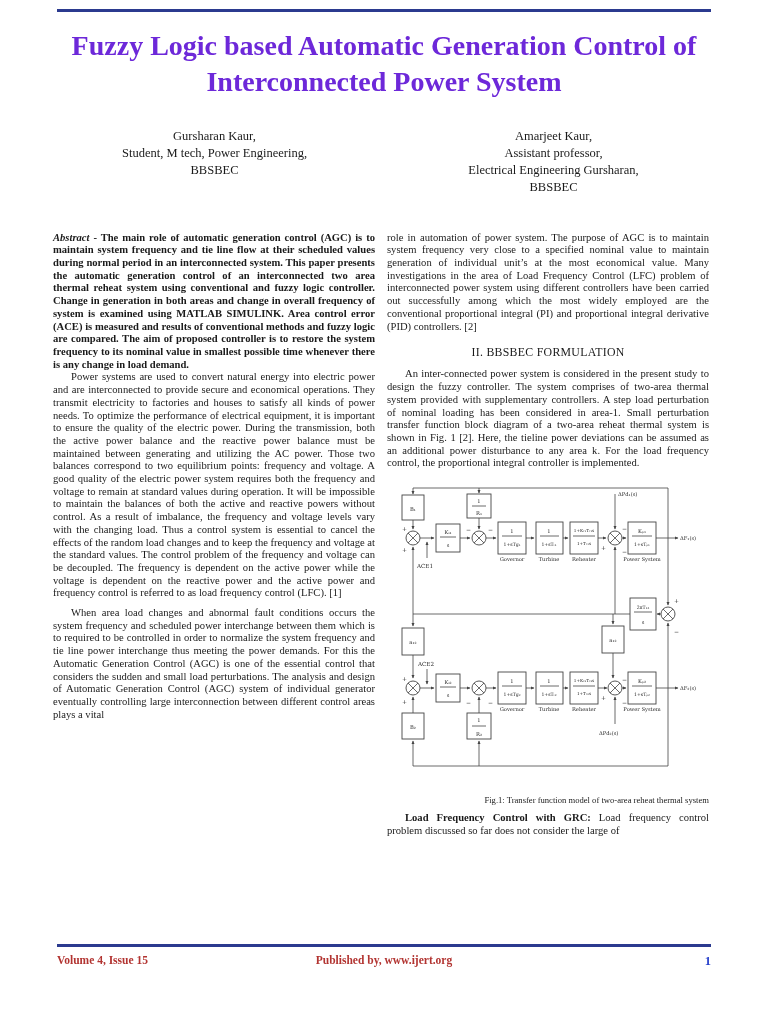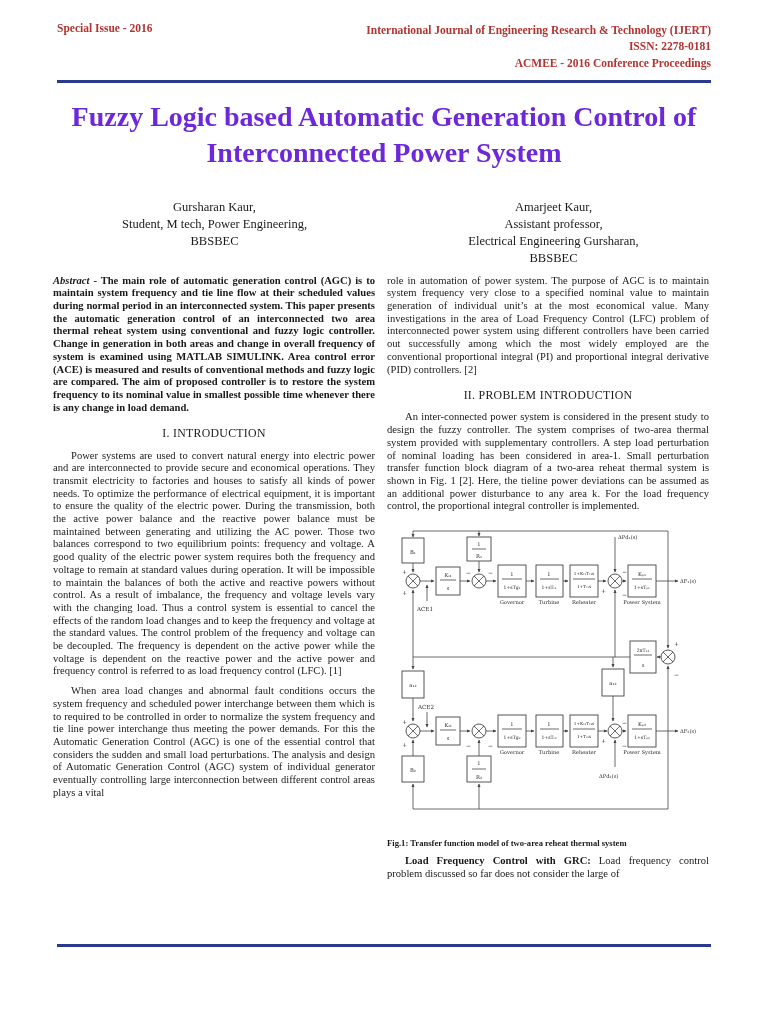--- a/index.html
+++ b/index.html
@@ -18,63 +18,55 @@
   .hleft{color:var(--red);font-weight:bold;font-size:11.5px;}
   .hright{text-align:right;color:var(--red);font-weight:bold;font-size:11.5px;line-height:1.42;}
   .rule{height:3px;background:var(--navy);}
   .top-rule{margin:9px 57px 0 57px;}
   
   .title{margin:16px auto 0 auto;max-width:672px;text-align:center;
          font-size:28px;line-height:1.28;font-weight:bold;color:#6d28d9;}
   .authors{display:flex;margin:28px 45px 0 45px;}
   .author{flex:1;text-align:center;font-size:12.5px;line-height:1.36;}
   
-  .columns{display:flex;gap:12px;margin:8px 53px 0 53px;}
+  .columns{display:flex;gap:12px;margin:36px 53px 0 53px;}
   .col{width:322px;font-size:10.6px;line-height:1.2;text-align:justify;}
   .col p{margin:0;}
   .abstract{font-weight:bold;font-size:10.6px;}
   .lead-i{font-style:italic;}
   .keywords{font-weight:bold;font-style:italic;margin-top:12px;}
   .heading{text-align:center;font-weight:normal;font-size:11.8px;letter-spacing:0.3px;
            margin:12px 0 9px 0;}
   .indent{text-indent:18px;}
   .pgap{margin-top:7px !important;}
   .grc-lead{font-weight:bold;}
   
   figure{margin:14px 0 0 0;padding:0;}
   figure svg{display:block;margin:0 auto;}
-  figcaption{font-size:8.6px;text-align:left;margin-top:11px;font-weight:bold;}
+  figcaption{font-size:8.6px;text-align:right;margin-top:11px;}
   
   svg text{font-family:"DejaVu Serif","Liberation Serif",serif;fill:#1f1f1f;}
   .mid{text-anchor:middle;}
   .t4{font-size:4.2px;} .t45{font-size:4.6px;} .t5{font-size:5.2px;} .t55{font-size:5.6px;}
   .sg{font-size:6px;}
   .ln{stroke:#444;stroke-width:0.8;fill:none;}
   .blk{fill:#fff;stroke:#444;stroke-width:0.9;}
   
   .footer{position:absolute;left:0;right:0;top:944px;}
   .footer .rule{margin:0 57px;}
   .frow{display:flex;margin:7px 57px 0 57px;font-weight:bold;font-size:11.5px;color:var(--red);}
   .fcell{flex:1;}
   .fmid{text-align:center;}
   .fright{text-align:right;color:var(--pageblue);font-size:12.5px;}
 </style>
 </head>
 <body>
 
 <div class="page">
 
-  <div class="header">
-    <div class="hleft">Special Issue - 2016</div>
-    <div class="hright">
-      <div>International Journal of Engineering Research &amp; Technology (IJERT)</div>
-      <div>ISSN: 2278-0181</div>
-      <div>ACMEE - 2016 Conference Proceedings</div>
-    </div>
-  </div>
   <div class="rule top-rule"></div>
 
   <h1 class="title">Fuzzy Logic based Automatic Generation Control of Interconnected Power System</h1>
 
   <div class="authors">
     <div class="author">
       <div>Gursharan Kaur,</div>
       <div>Student, M tech, Power Engineering,</div>
       <div>BBSBEC</div>
     </div>
@@ -83,28 +75,27 @@
       <div>Assistant professor,</div>
       <div>Electrical Engineering Gursharan,</div>
       <div>BBSBEC</div>
     </div>
   </div>
 
   <div class="columns">
 
     <div class="col">
       <p class="abstract"><span class="lead-i">Abstract</span><span> - The main role of automatic generation control (AGC) is to maintain system frequency and tie line flow at their scheduled values during normal period in an interconnected system. This paper presents the automatic generation control of an interconnected two area thermal reheat system using conventional and fuzzy logic controller. Change in generation in both areas and change in overall frequency of system is examined using MATLAB SIMULINK. Area control error (ACE) is measured and results of conventional methods and fuzzy logic are compared. The aim of proposed controller is to restore the system frequency to its nominal value in smallest possible time whenever there is any change in load demand.</span></p>
-      <h2 class="heading">I.  INTRODUCTION</h2>
       <p class="indent">Power systems are used to convert natural energy into electric power and are interconnected to provide secure and economical operations. They transmit electricity to factories and houses to satisfy all kinds of power needs. To optimize the performance of electrical equipment, it is important to ensure the quality of the electric power. During the transmission, both the active power balance and the reactive power balance must be maintained between generating and utilizing the AC power. Those two balances correspond to two equilibrium points: frequency and voltage. A good quality of the electric power system requires both the frequency and voltage to remain at standard values during operation. It will be impossible to maintain the balances of both the active and reactive powers without control. As a result of imbalance, the frequency and voltage levels vary with the changing load. Thus a control system is essential to cancel the effects of the random load changes and to keep the frequency and voltage at the standard values. The control problem of the frequency and voltage can be decoupled. The frequency is dependent on the active power while the voltage is dependent on the reactive power and the active power and frequency control is referred to as load frequency control (LFC). [1]</p>
       <p class="indent pgap">When area load changes and abnormal fault conditions occurs the system frequency and scheduled power interchange between them which is to required to be controlled in order to normalize the system frequency and tie line power interchange thus meeting the power demands. For this the Automatic Generation Control (AGC) is one of the essential control that considers the sudden and small load perturbations. The analysis and design of Automatic Generation Control (AGC) system of individual generator eventually controlling large interconnection between different control areas plays a vital</p>
     </div>
 
     <div class="col">
       <p>role in automation of power system. The purpose of AGC is to maintain system frequency very close to a specified nominal value to maintain generation of individual unit’s at the most economical value. Many investigations in the area of Load Frequency Control (LFC) problem of interconnected power system using different controllers have been carried out successfully among which the most widely employed are the conventional proportional integral (PI) and proportional integral derivative (PID) controllers. [2]</p>
-      <h2 class="heading">II.  PROBLEM INTRODUCTION</h2>
+      <h2 class="heading">II.  BBSBEC FORMULATION</h2>
       <p class="indent">An inter-connected power system is considered in the present study to design the fuzzy controller. The system comprises of two-area thermal system provided with supplementary controllers. A step load perturbation of nominal loading has been considered in area-1. Small perturbation transfer function block diagram of a two-area reheat thermal system is shown in Fig. 1 [2]. Here, the tieline power deviations can be assumed as an additional power disturbance to any area k. For the load frequency control, the proportional integral controller is implemented.</p>
 
       <figure>
         <svg width="305" height="300" viewBox="0 0 305 300">
           <defs>
             <marker id="arr" markerWidth="5" markerHeight="5" refX="4" refY="2" orient="auto">
               <path d="M0,0 L4.5,2 L0,4 z" fill="#444"></path>
             </marker>
           </defs>
 
@@ -353,15 +344,20 @@
         </svg>
         <figcaption>Fig.1: Transfer function model of two-area reheat thermal system</figcaption>
       </figure>
 
       <p class="indent pgap"><span class="grc-lead">Load Frequency Control with GRC:</span><span> Load frequency control problem discussed so far does not consider the large of</span></p>
     </div>
   </div>
 
   <div class="footer">
     <div class="rule"></div>
+    <div class="frow">
+      <div class="fcell">Volume 4, Issue 15</div>
+      <div class="fcell fmid">Published by, www.ijert.org</div>
+      <div class="fcell fright">1</div>
+    </div>
   </div>
 
 </div>
 
 </body></html>

